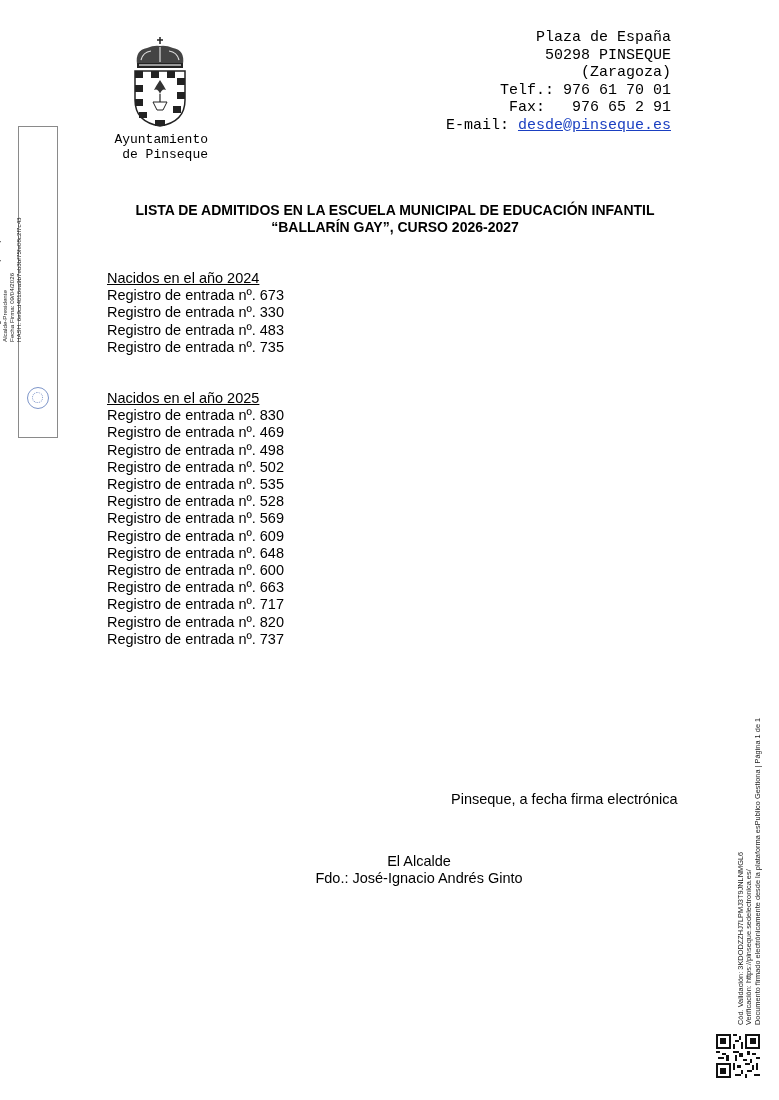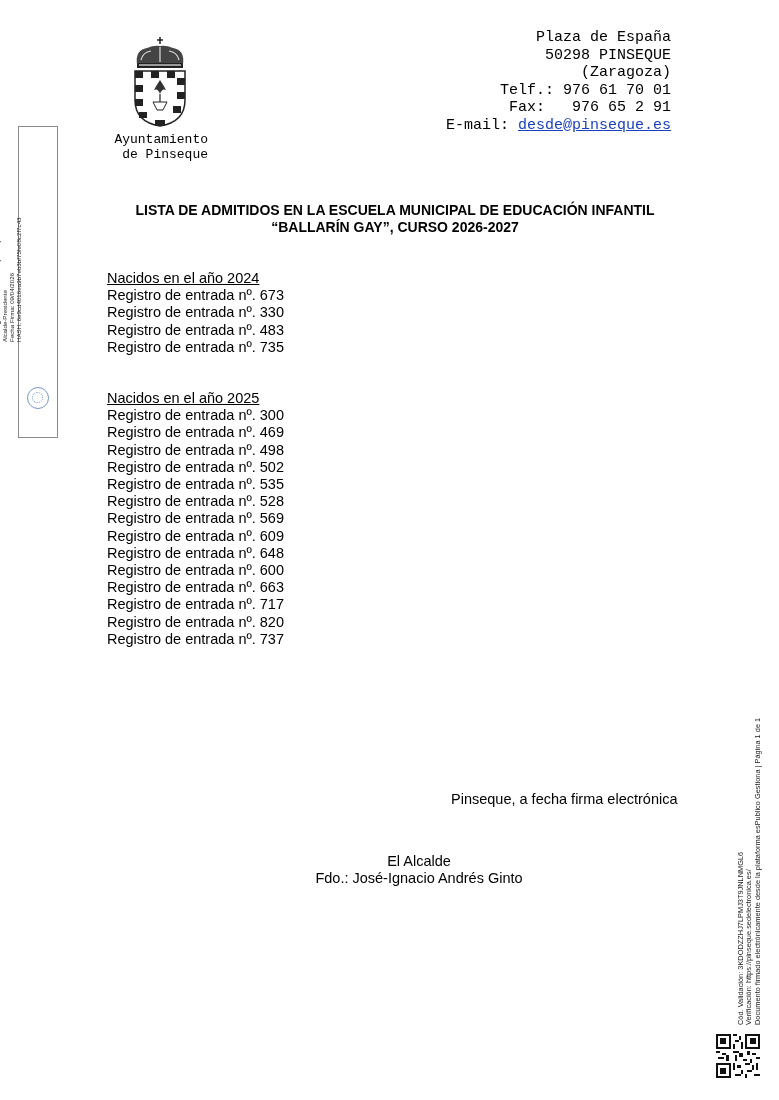--- a/index.html
+++ b/index.html
@@ -108,21 +108,21 @@
   <div>
     <div class="section-head">Nacidos en el año 2024</div>
     <div>Registro de entrada nº. 673</div>
     <div>Registro de entrada nº. 330</div>
     <div>Registro de entrada nº. 483</div>
     <div>Registro de entrada nº. 735</div>
   </div>
   <div class="gap"></div>
   <div>
     <div class="section-head">Nacidos en el año 2025</div>
-    <div>Registro de entrada nº. 300</div>
+    <div>Registro de entrada nº. 830</div>
     <div>Registro de entrada nº. 469</div>
     <div>Registro de entrada nº. 498</div>
     <div>Registro de entrada nº. 502</div>
     <div>Registro de entrada nº. 535</div>
     <div>Registro de entrada nº. 528</div>
     <div>Registro de entrada nº. 569</div>
     <div>Registro de entrada nº. 609</div>
     <div>Registro de entrada nº. 648</div>
     <div>Registro de entrada nº. 600</div>
     <div>Registro de entrada nº. 663</div>

